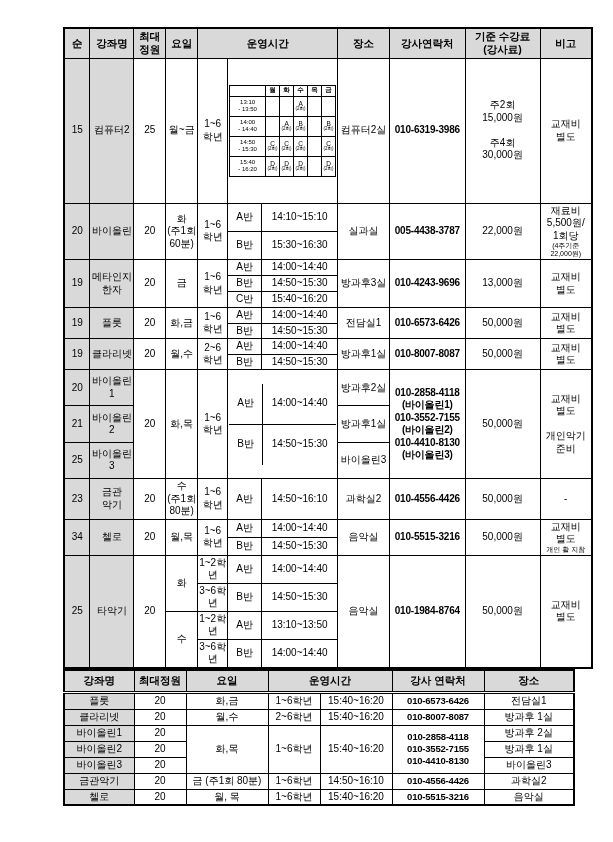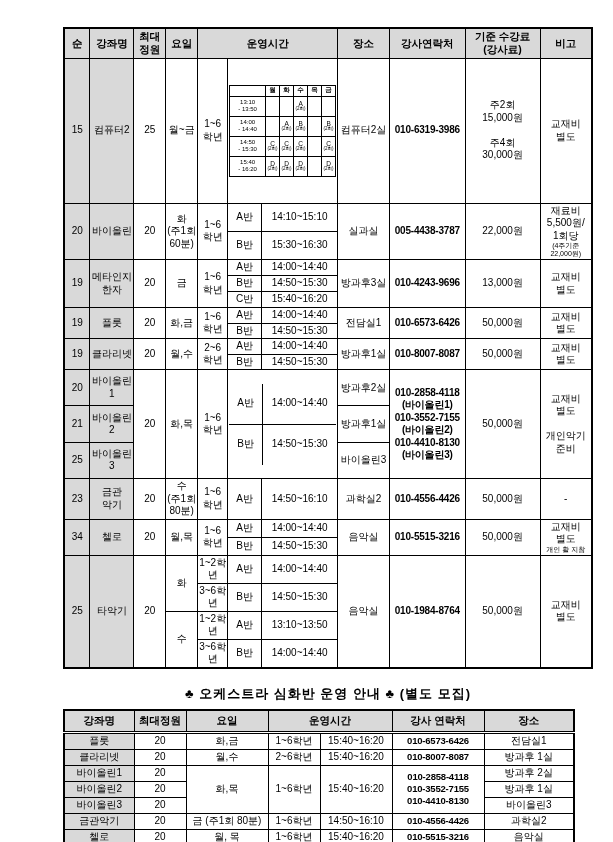--- a/index.html
+++ b/index.html
@@ -353,21 +353,20 @@
       <td>13:10~13:50</td>
     </tr>
     <tr style="height:12px">
       <td class="tiny">3~6학년</td>
       <td>B반</td>
       <td>14:00~14:40</td>
     </tr>
   </tbody>
     </table>
 
-  <div class="otitle">♣ 오케스트라 심화반 운영 안내 ♣ (별도 모집)</div>
 
   <table class="otable">
     <colgroup>
       <col style="width:70px">
         <col style="width:52px">
         <col style="width:82px">
         <col style="width:52px">
       <col style="width:72px">
         <col style="width:92px">
         <col style="width:90px">

